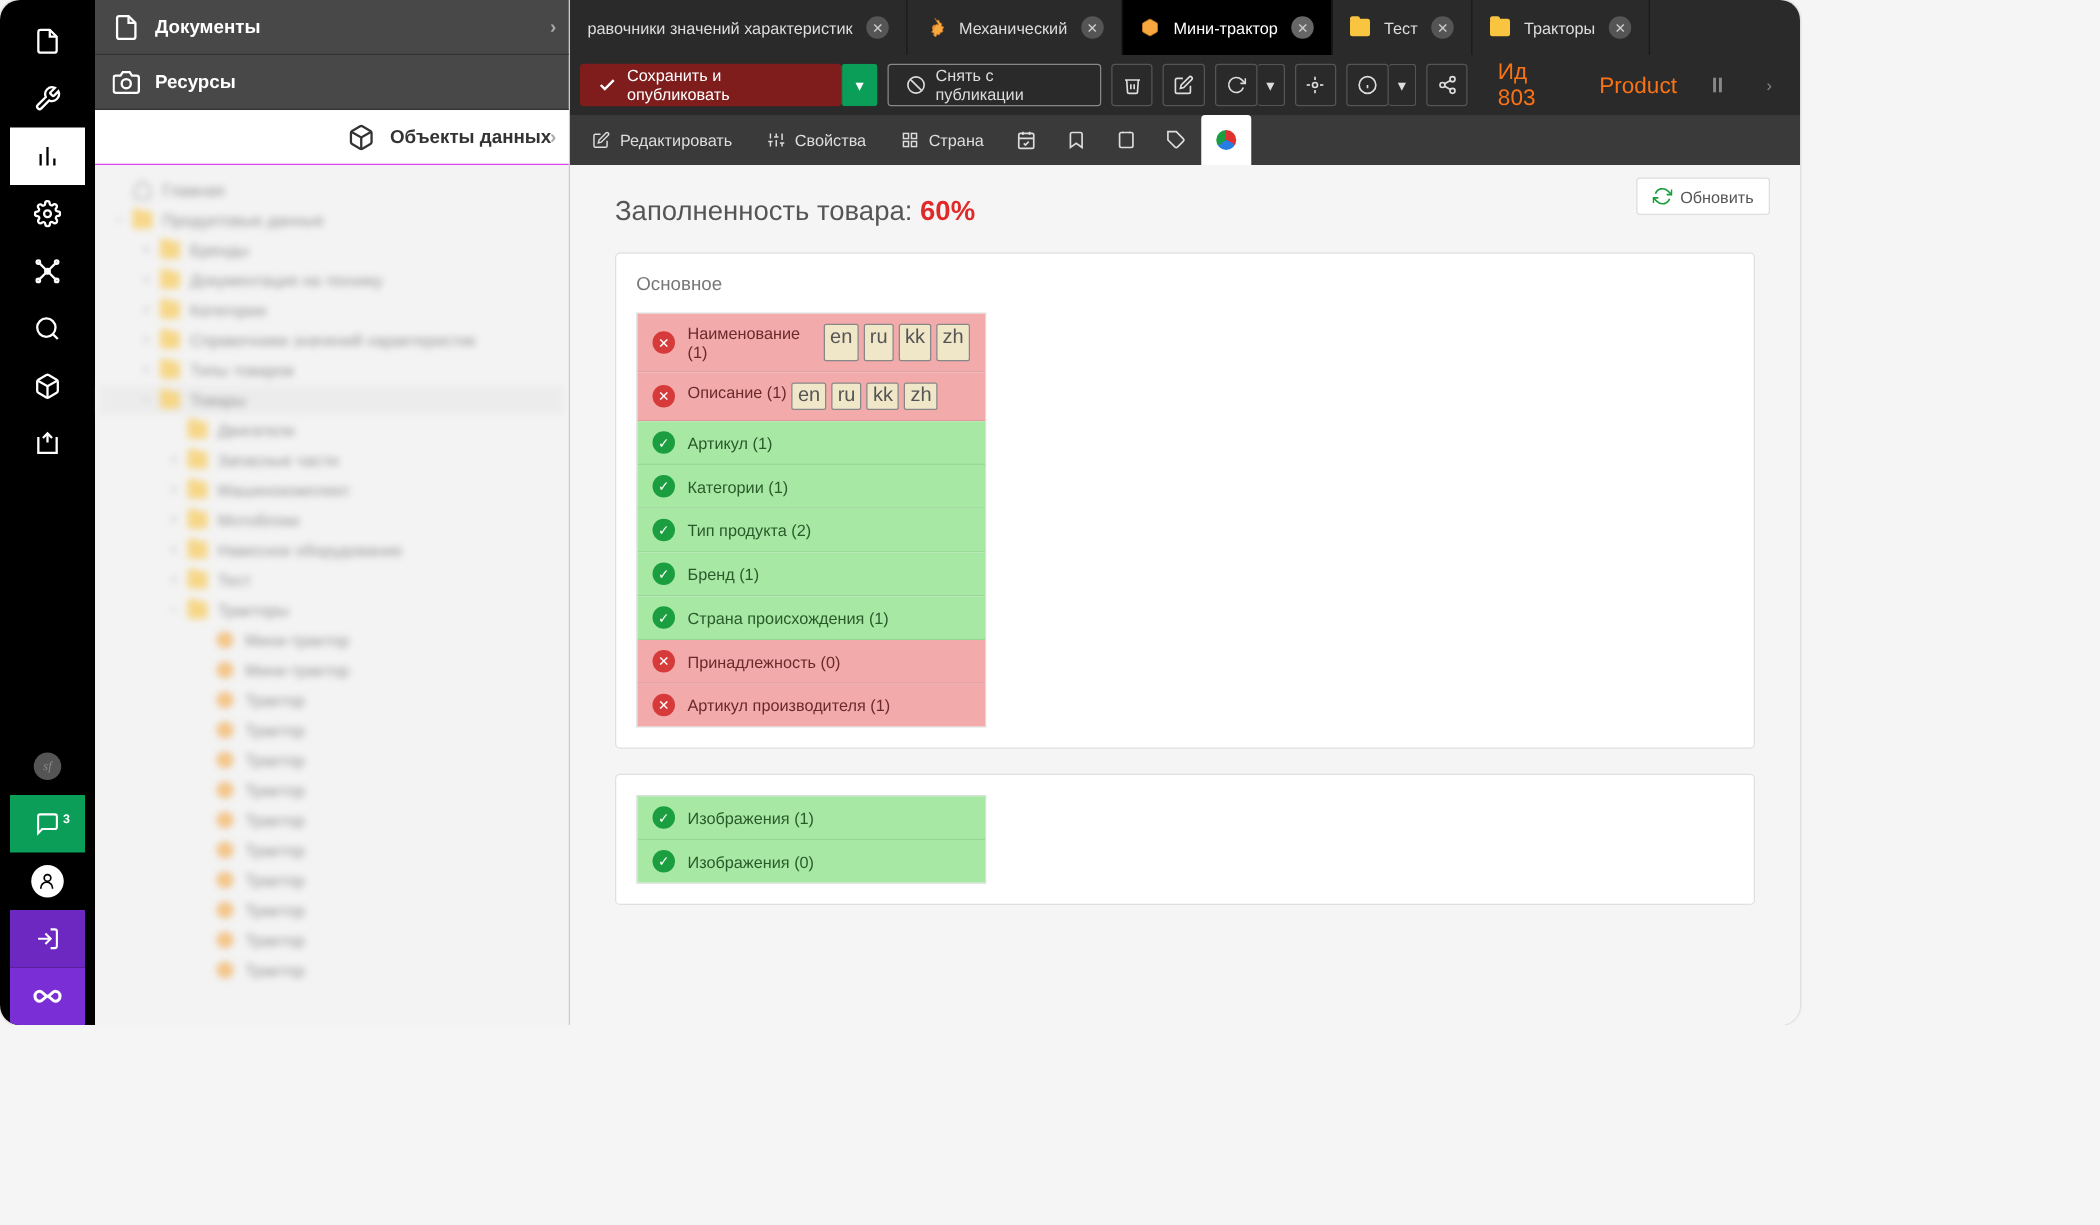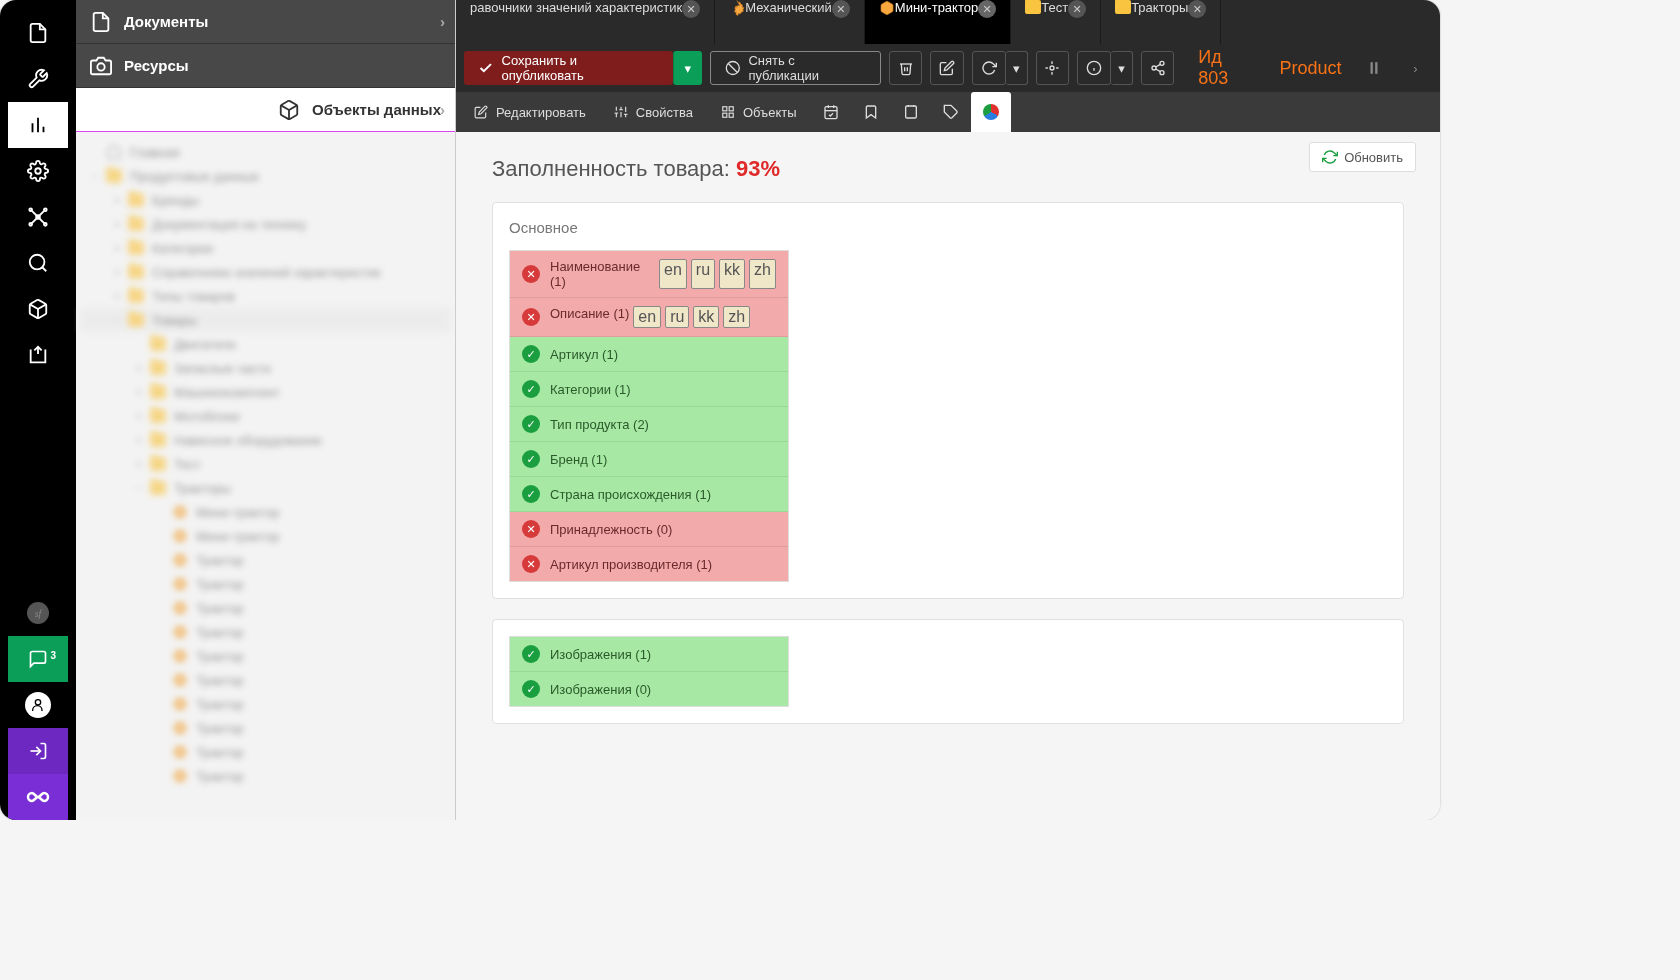--- a/index.html
+++ b/index.html
@@ -19,21 +19,21 @@
 .sp-head svg { flex-shrink: 0; }
 .tree { flex: 1; overflow: auto; padding: 8px 4px; filter: blur(3px); opacity: 0.6; }
 .tree-row { display: flex; align-items: center; height: 24px; padding-left: 8px; gap: 4px; font-size: 13px; color: #555; }
 .tree-row.sel { background: #e8e8e8; }
 .folder-ico { width: 16px; height: 14px; background: #f9c440; border-radius: 2px; position: relative; }
 .folder-ico::before { content:""; position:absolute; top:-2px; left:0; width:8px; height:3px; background:#f9c440; border-radius:2px 2px 0 0; }
 .box-ico { width: 16px; height: 16px; display: inline-flex; align-items:center; justify-content:center; }
 .expand { width: 14px; color: #888; text-align:center; font-size:11px; }
 .main { flex: 1; display: flex; flex-direction: column; background: #f5f5f5; }
 .tabs { height: 44px; background: #2a2a2a; display: flex; align-items: stretch; }
-.tab { display: flex; gap: 0; padding: 0 14px; color: #ddd; font-size: 13px; border-right: 1px solid #1a1a1a; cursor: pointer; white-space: nowrap; }
+.tab { display: flex; align-items: center; gap: 11px; padding: 0 14px; color: #ddd; font-size: 13px; border-right: 1px solid #1a1a1a; cursor: pointer; white-space: nowrap; }
 .tab.active { background: #000; color: #fff; }
 .tab .close { width: 18px; height: 18px; border-radius: 50%; background: #555; display:flex; align-items:center; justify-content:center; font-size:11px; color:#ccc; }
 .tab.active .close { background: #666; }
 .toolbar { height: 48px; background: #2a2a2a; display: flex; align-items: center; padding: 0 8px; gap: 8px; }
 .btn { height: 34px; display: flex; align-items: center; justify-content:center; border-radius: 3px; cursor: pointer; color: #fff; font-size: 13px; }
 .btn-save { background: #7f1d1d; padding: 0 14px; gap: 8px; }
 .btn-save-dd { width: 30px; background: #0a9e58; border-left: 1px solid rgba(0,0,0,0.2); }
 .btn-outline { border: 1px solid #888; padding: 0 14px; gap: 8px; color: #ddd; }
 .btn-icon { width: 34px; border: 1px solid #555; color: #ddd; }
 .btn-icon.noborder { border: none; }
@@ -511,21 +511,21 @@
           </svg>
           <span>Свойства</span>
         </div>
       <div class="subtab">
           <svg width="14" height="14" viewBox="0 0 24 24" fill="none" stroke="currentColor" stroke-width="2">
             <rect x="3" y="3" width="7" height="7"></rect>
             <rect x="14" y="3" width="7" height="7"></rect>
             <rect x="14" y="14" width="7" height="7"></rect>
             <rect x="3" y="14" width="7" height="7"></rect>
           </svg>
-          <span>Объекты</span>
+          <span>Страна</span>
         </div>
       <div class="subtab icon-only">
           <svg width="16" height="16" viewBox="0 0 24 24" fill="none" stroke="currentColor" stroke-width="2">
             <rect x="3" y="4" width="18" height="18" rx="2"></rect>
             <line x1="16" y1="2" x2="16" y2="6"></line>
             <line x1="8" y1="2" x2="8" y2="6"></line>
             <line x1="3" y1="10" x2="21" y2="10"></line>
             <polyline points="9 16 11 18 15 14"></polyline>
           </svg>
         </div>
@@ -555,21 +555,21 @@
     <div class="content">
       <div class="refresh-btn">
         <svg width="16" height="16" viewBox="0 0 24 24" fill="none" stroke="#1a9e3f" stroke-width="2">
             <polyline points="23 4 23 10 17 10"></polyline>
             <polyline points="1 20 1 14 7 14"></polyline>
             <path d="M3.51 9a9 9 0 0 1 14.85-3.36L23 10M1 14l4.64 4.36A9 9 0 0 0 20.49 15"></path>
           </svg>
         <span>Обновить</span>
       </div>
       <div class="completeness-title">
-        <span>Заполненность товара: </span><span class="pct">93%</span>
+        <span>Заполненность товара: </span><span class="pct">60%</span>
       </div>
       <div id="groups">
           <div class="card">
             <div class="card-title">Основное</div>
             <div class="field-list">
               <div class="field fail">
                 <span class="status-ico">✕</span>
                 <div class="field-body">
                   <span>Наименование (1)</span>
                   <div class="lang-tags">

